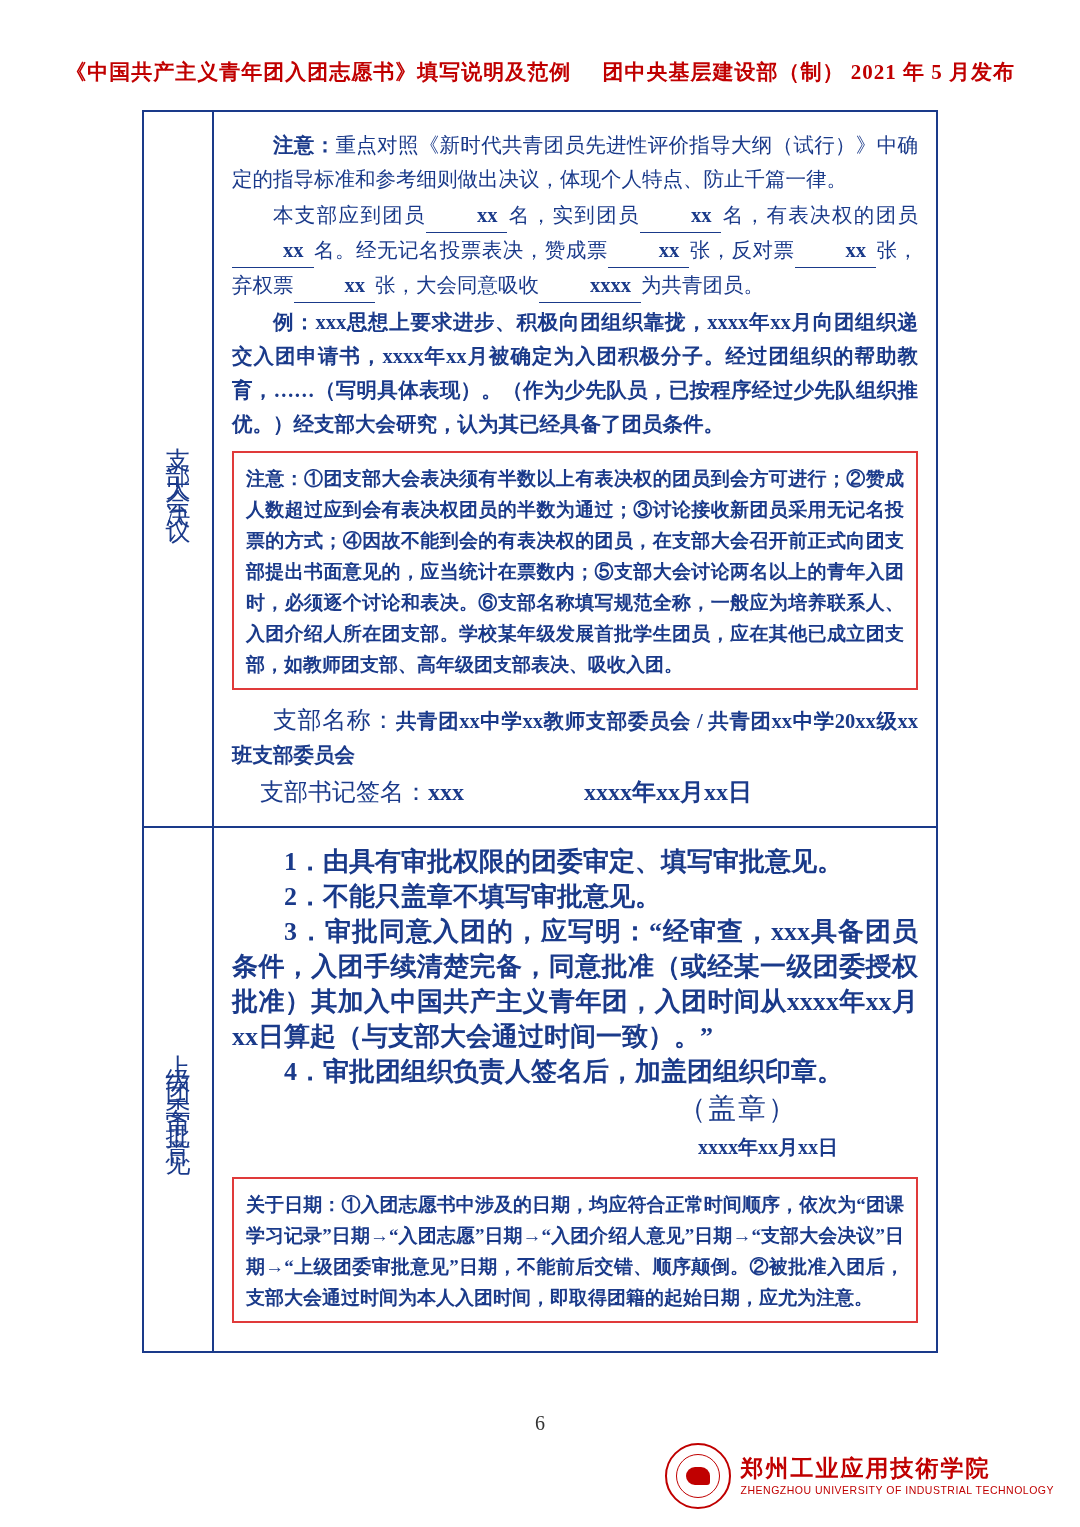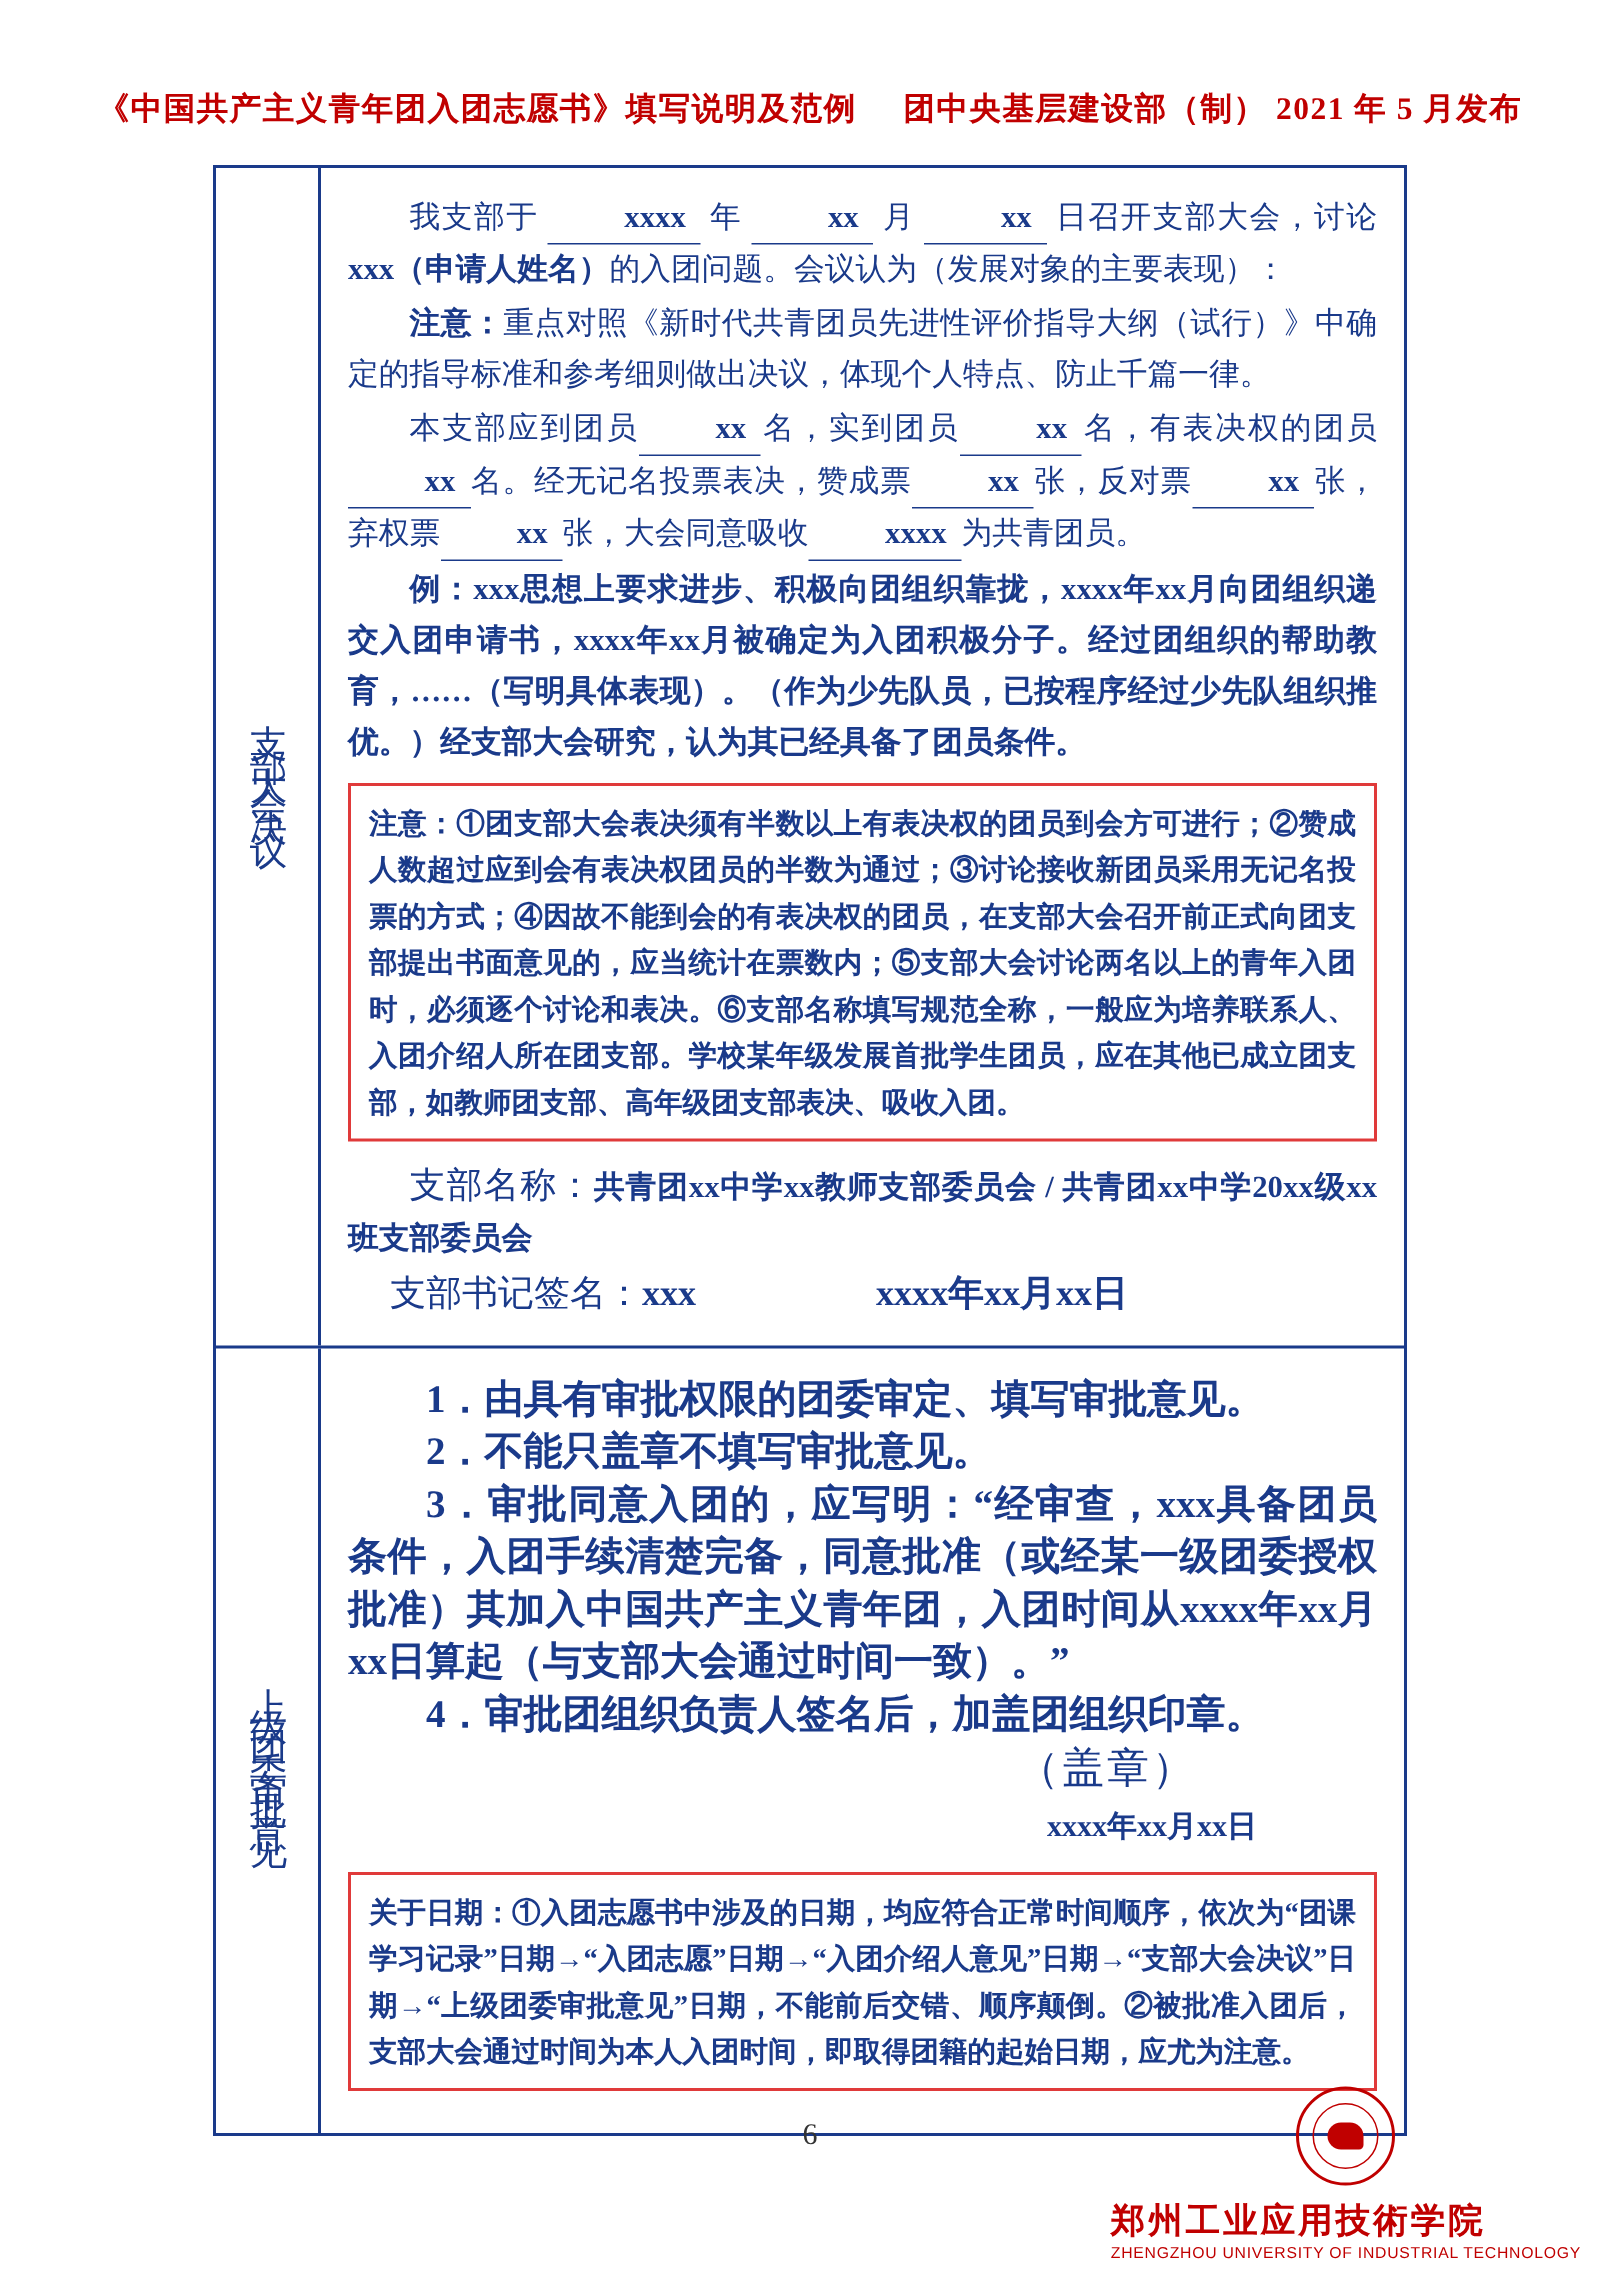--- a/index.html
+++ b/index.html
@@ -133,21 +133,20 @@
     text-align:center;
     font-size:20px;
     color:#333;
   }
 
   .logo{
     position:absolute;
     right:26px;bottom:18px;
     display:flex;align-items:center;
     gap:10px;
-    flex-direction:column;
   }
   .logo-mark{
     width:62px;height:62px;border-radius:50%;
     border:2.5px solid #c00000;
     position:relative;
     flex:0 0 62px;
   }
   .logo-mark:before{
     content:"";
     position:absolute;left:9px;top:9px;right:9px;bottom:9px;
@@ -182,23 +181,20 @@
   </div>
 
   <div class="table">
 
     <div class="row">
       <div class="label-cell">
         <div class="vert">支部大会决议</div>
       </div>
       <div class="content-cell">
 
-        <p class="para indent">
-          <span>我支部于 </span><span class="blank blank-wide">xxxx</span><span> 年 </span><span class="blank">xx</span><span> 月 </span><span class="blank">xx</span><span> 日召开支部大会，讨论</span><span class="bold">xxx（申请人姓名）</span><span>的入团问题。会议认为（发展对象的主要表现）：</span>
-        </p>
 
         <p class="para indent">
           <span class="note-lbl">注意：</span><span>重点对照《新时代共青团员先进性评价指导大纲（试行）》中确定的指导标准和参考细则做出决议，体现个人特点、防止千篇一律。</span>
         </p>
 
         <p class="para indent">
           <span>本支部应到团员</span><span class="blank">xx</span><span>名，实到团员</span><span class="blank">xx</span><span>名，有表决权的团员</span><span class="blank">xx</span><span>名。经无记名投票表决，赞成票</span><span class="blank">xx</span><span>张，反对票</span><span class="blank">xx</span><span>张，弃权票</span><span class="blank">xx</span><span>张，大会同意吸收</span><span class="blank blank-wide">xxxx</span><span>为共青团员。</span>
         </p>
 
         <p class="para indent bold">

